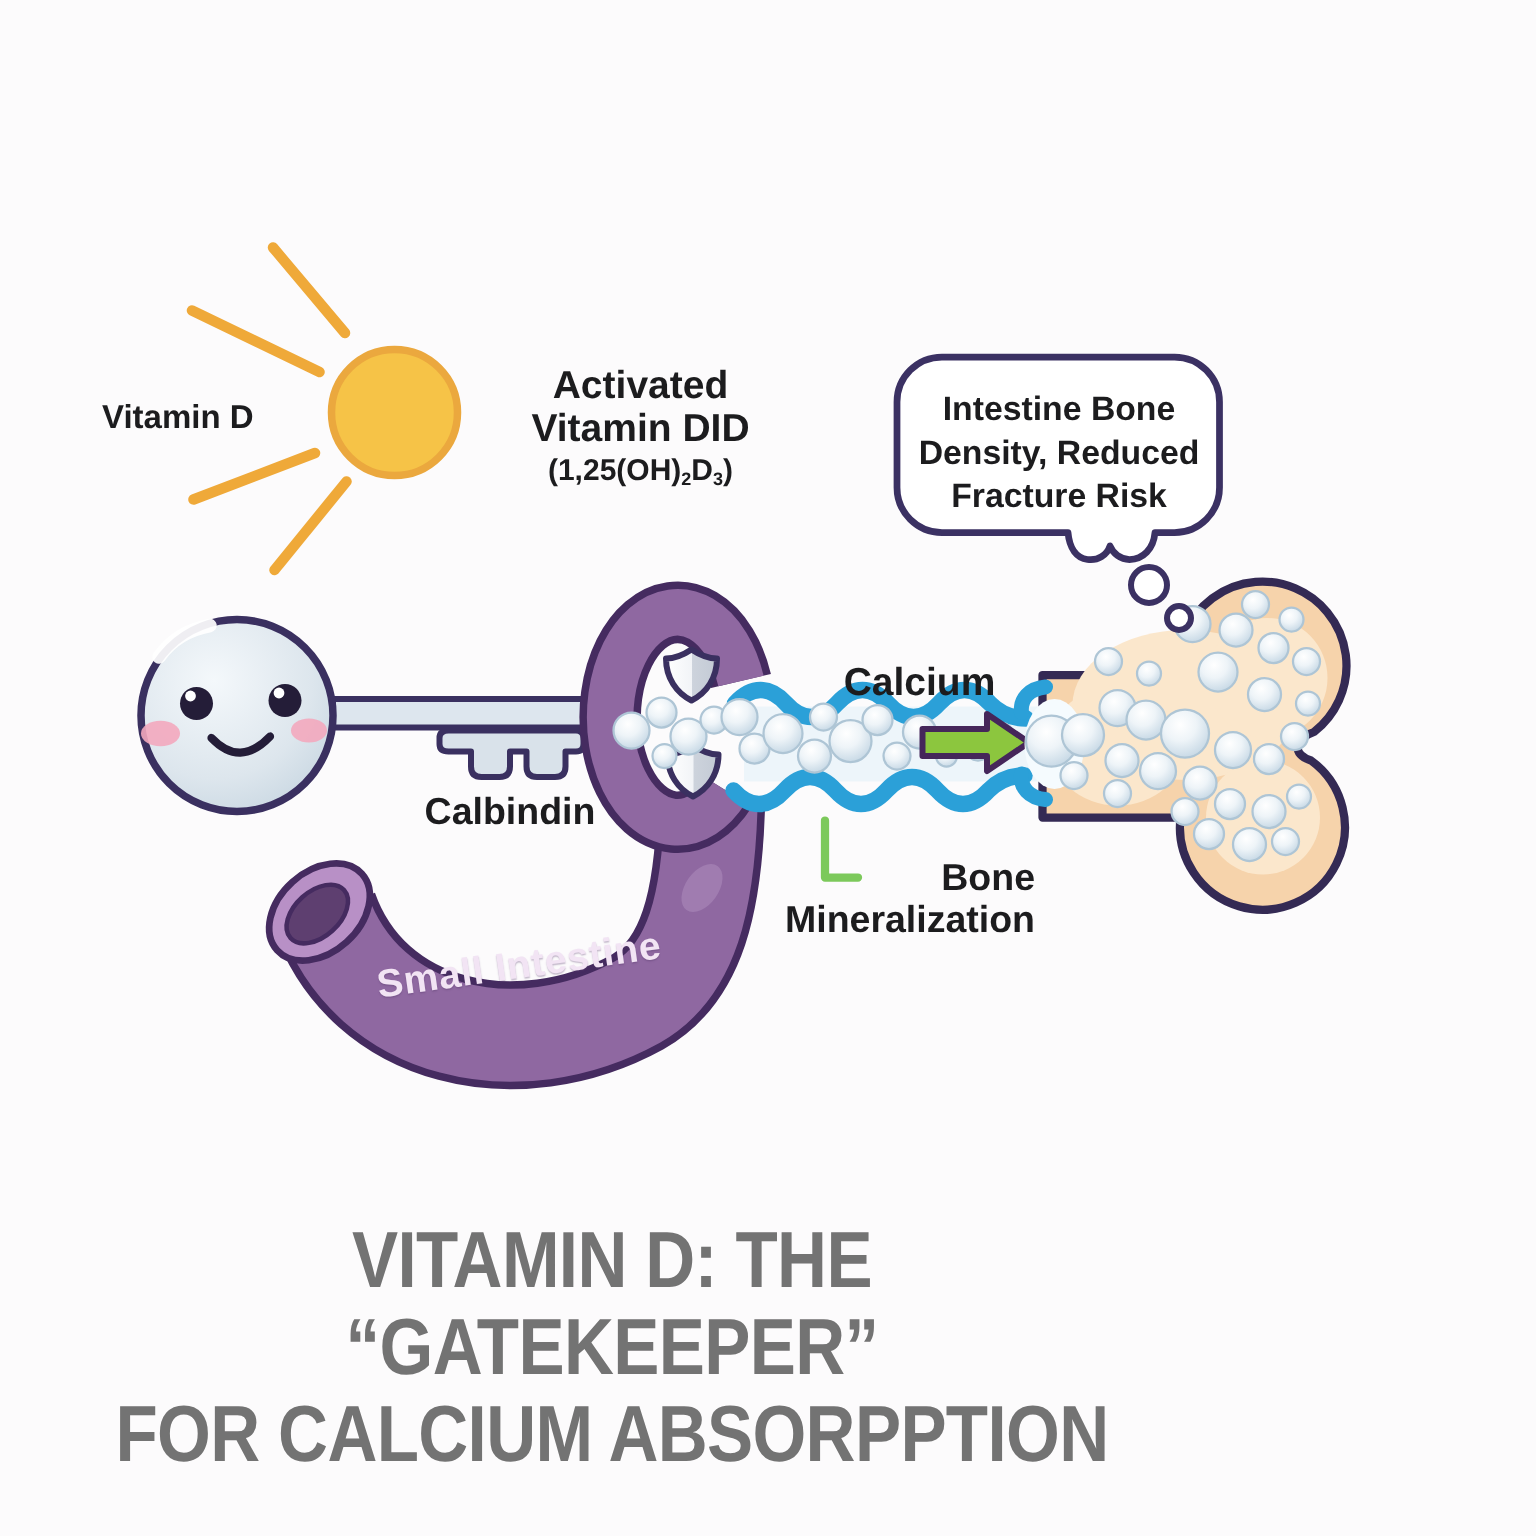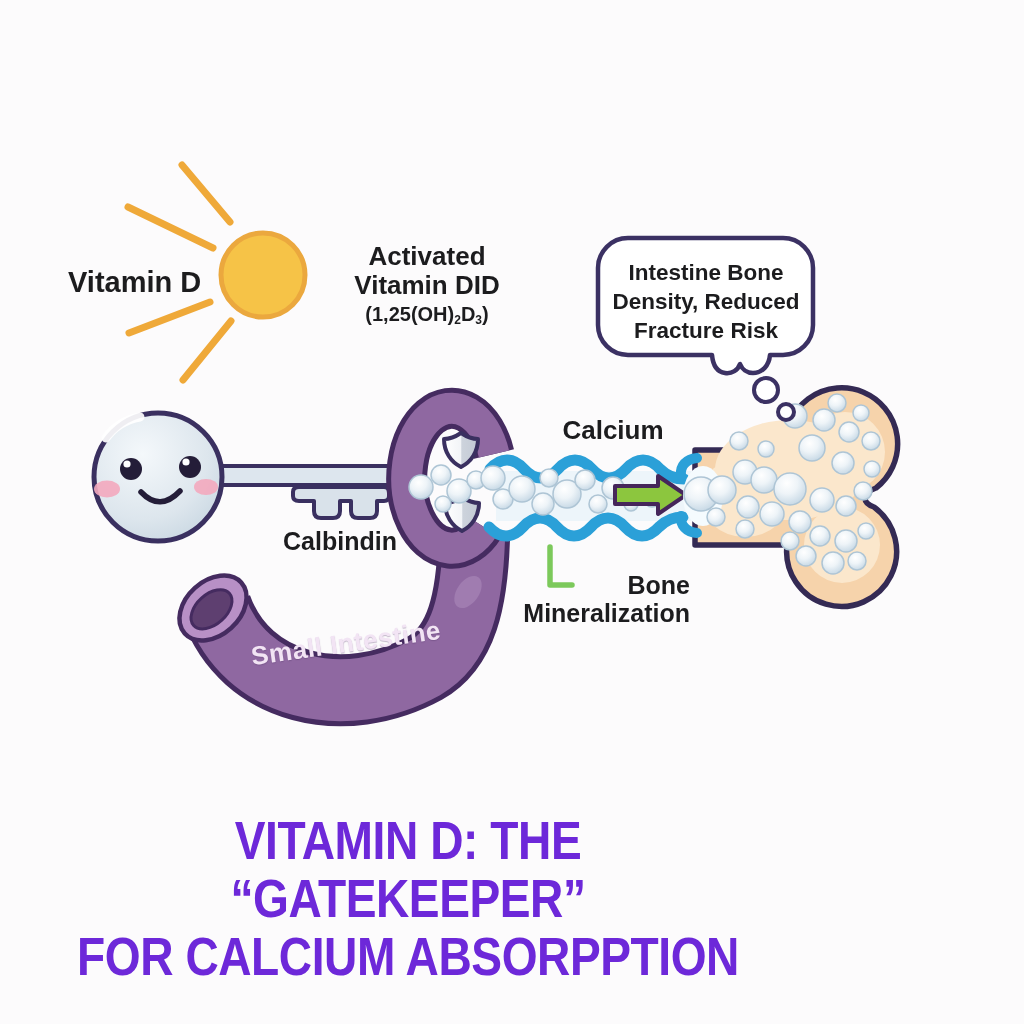--- a/index.html
+++ b/index.html
@@ -5,33 +5,33 @@
   html,body{margin:0;padding:0;}
   #stage{
     position:relative;width:1024px;height:1024px;overflow:hidden;
     background:#fcfbfc;
     font-family:"Liberation Sans", sans-serif;
   }
   #scene{position:absolute;left:0;top:0;}
   .lbl{position:absolute;color:#1c1c1e;font-weight:700;line-height:1.12;}
   .center{text-align:center;}
   .sub{font-size:0.60em;vertical-align:-0.28em;font-weight:700;}
-  .vitd{left:68px;top:266px;font-size:29px;text-align:center;}
+  .vitd{left:68px;top:266px;font-size:22px;text-align:center;}
   .activated{left:312px;top:242px;width:230px;font-size:26px;line-height:29px;}
   .bubble-text{left:606px;top:258px;width:200px;font-size:22.5px;line-height:29px;}
   .calbindin{left:255px;top:526px;width:170px;font-size:25px;line-height:30px;}
-  .calcium{left:538px;top:416px;width:150px;font-size:26px;}
+  .calcium{left:538px;top:440px;width:150px;font-size:26px;}
   .bonemin{left:504px;top:571px;width:186px;font-size:25px;line-height:28px;text-align:right;}
   .smallint{
     left:243px;top:629px;width:206px;font-size:26px;text-align:center;
     color:#f2e4f4;transform:rotate(-8deg);letter-spacing:.5px;
     text-shadow:0 1px 1px rgba(90,60,110,.35);
   }
   .title{
-    left:0;top:812px;width:816px;text-align:center;color:#6d28d9;
+    left:0;top:812px;width:816px;text-align:center;color:#737373;
     font-size:53px;line-height:58px;font-weight:700;letter-spacing:-.5px;
   }
   .title .tline{transform:scaleX(.87);transform-origin:50% 50%;}
 </style>
 </head>
 <body>
 
 <div id="stage">
 
   <svg id="scene" width="1024" height="1024" viewBox="0 0 1024 1024">

